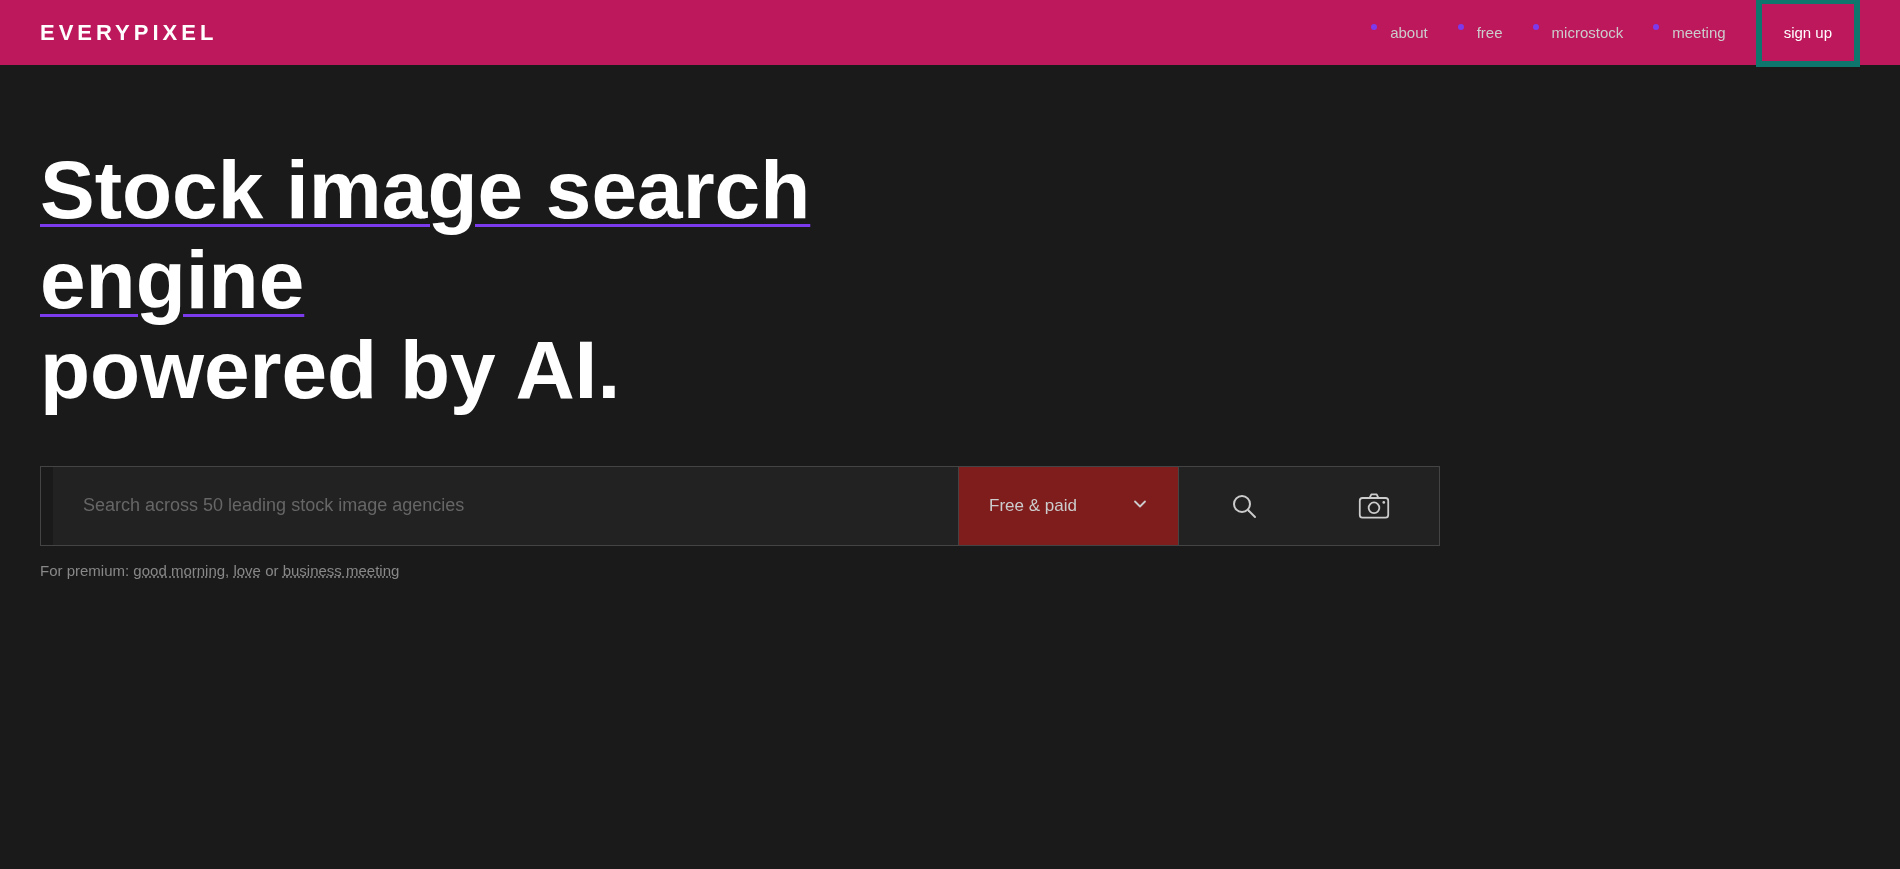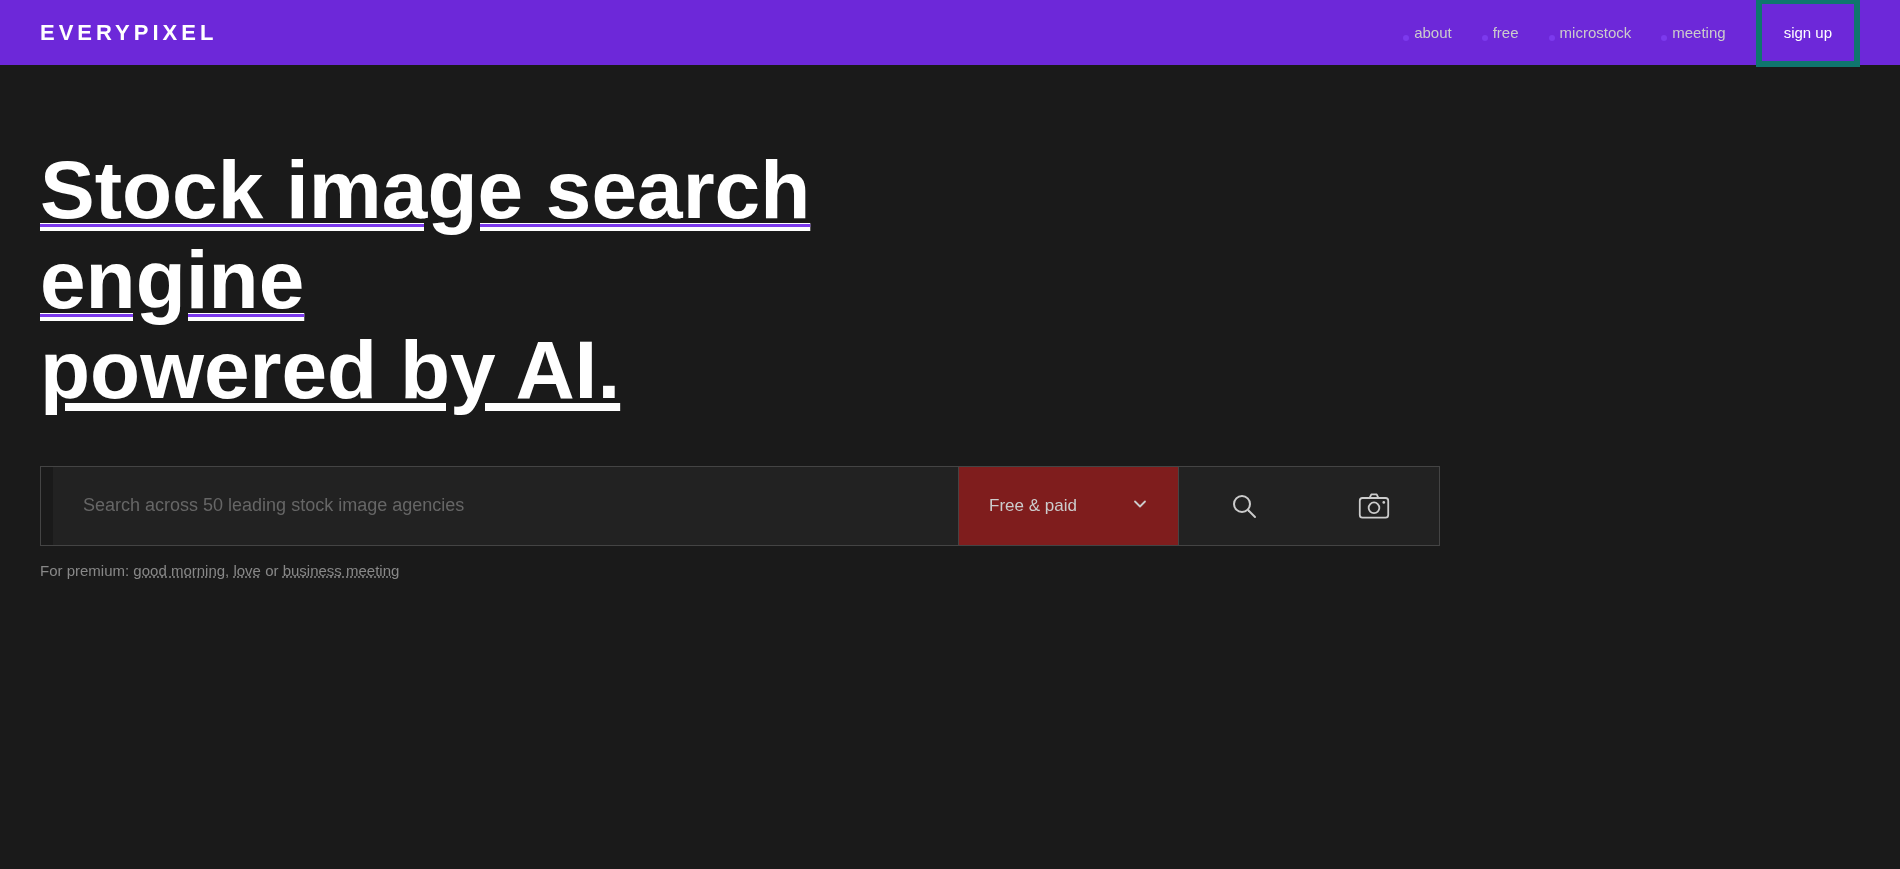--- a/index.html
+++ b/index.html
@@ -16,36 +16,36 @@
       color: #ffffff;
       overflow: hidden;
     }
 
     header {
       display: flex;
       align-items: center;
       justify-content: space-between;
       padding: 0 40px;
       height: 65px;
-      background-color: #6d28d9;
+      background-color: #be185d;
     }
 
     nav {
       display: flex;
       align-items: center;
       gap: 30px;
     }
 
     .nav-link {
       color: #cccccc;
       text-decoration: none;
       font-size: 15px;
       display: flex;
-      align-items: flex-end;
-      gap: 5px;
+      align-items: flex-start;
+      gap: 13px;
       cursor: pointer;
     }
 
     .nav-dot {
       width: 6px;
       height: 6px;
       background-color: #7c3aed;
       border-radius: 50%;
       display: inline-block;
     }
@@ -63,21 +63,20 @@
     main {
       padding: 80px 40px 40px 40px;
     }
 
     .hero-title {
       font-size: 82px;
       font-weight: 700;
       line-height: 1.1;
       max-width: 960px;
       margin-bottom: 50px;
-      text-decoration: underline;
     }
 
     .hero-title .underlined {
       text-decoration: underline;
       text-decoration-color: #7c3aed;
       text-underline-offset: 6px;
       text-decoration-thickness: 3px;
     }
 
     .search-bar-container {

